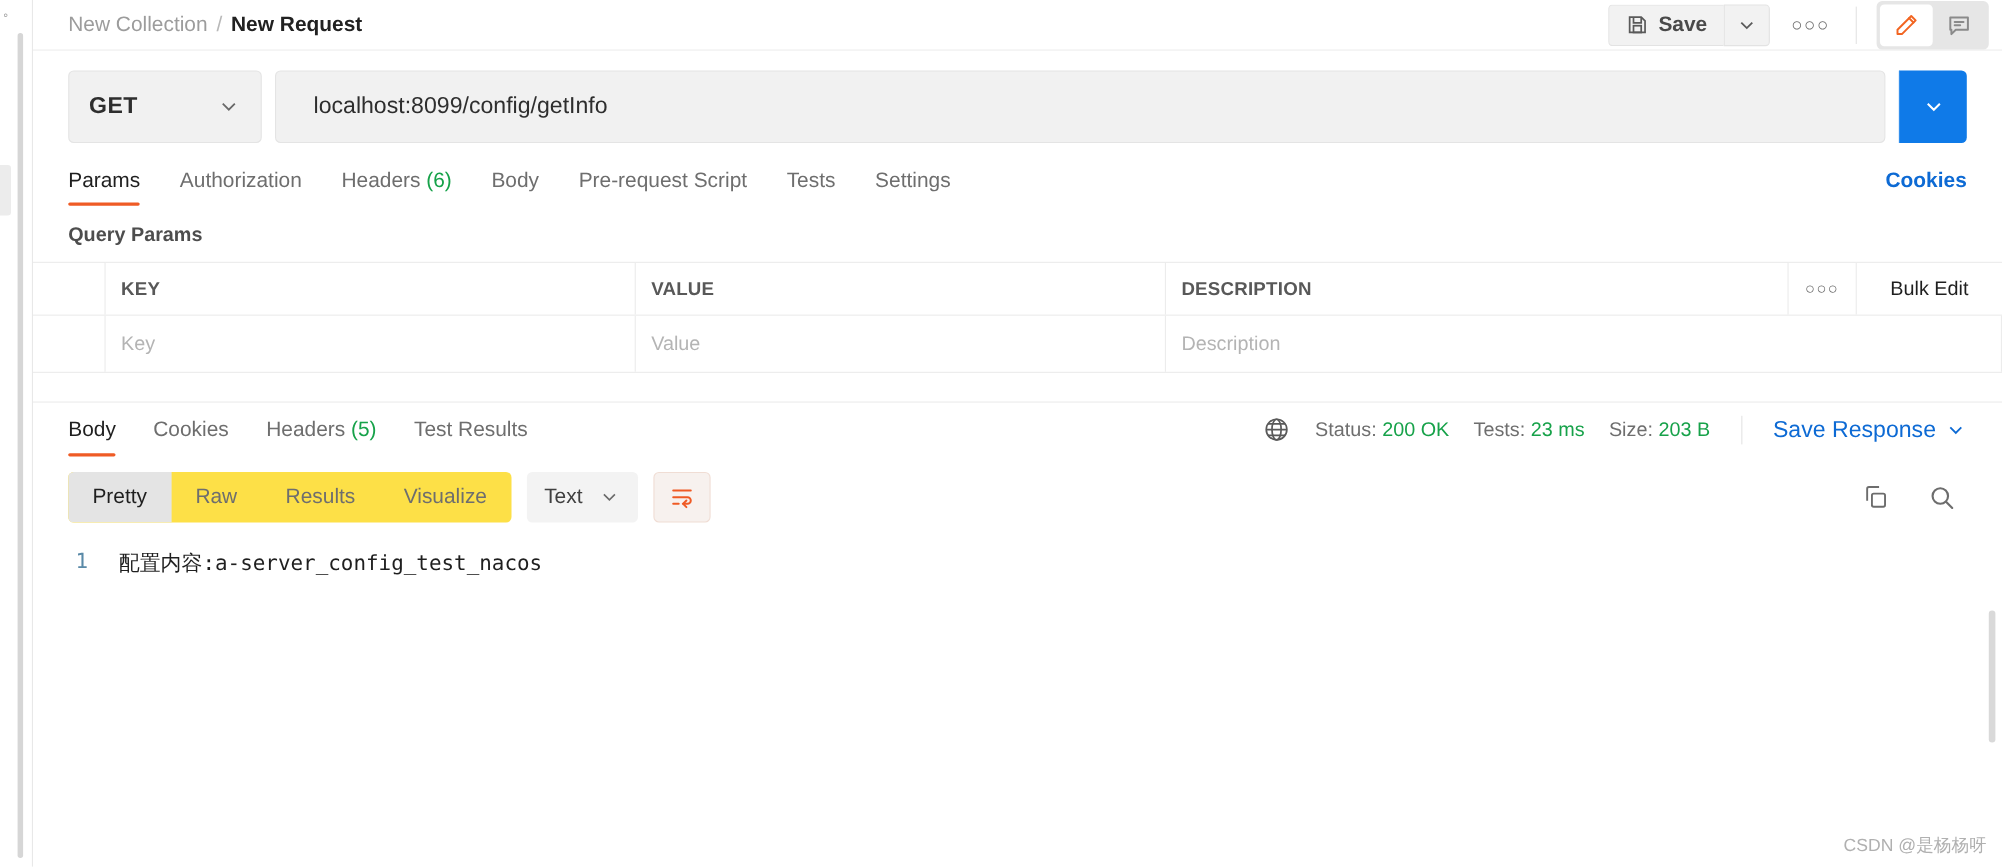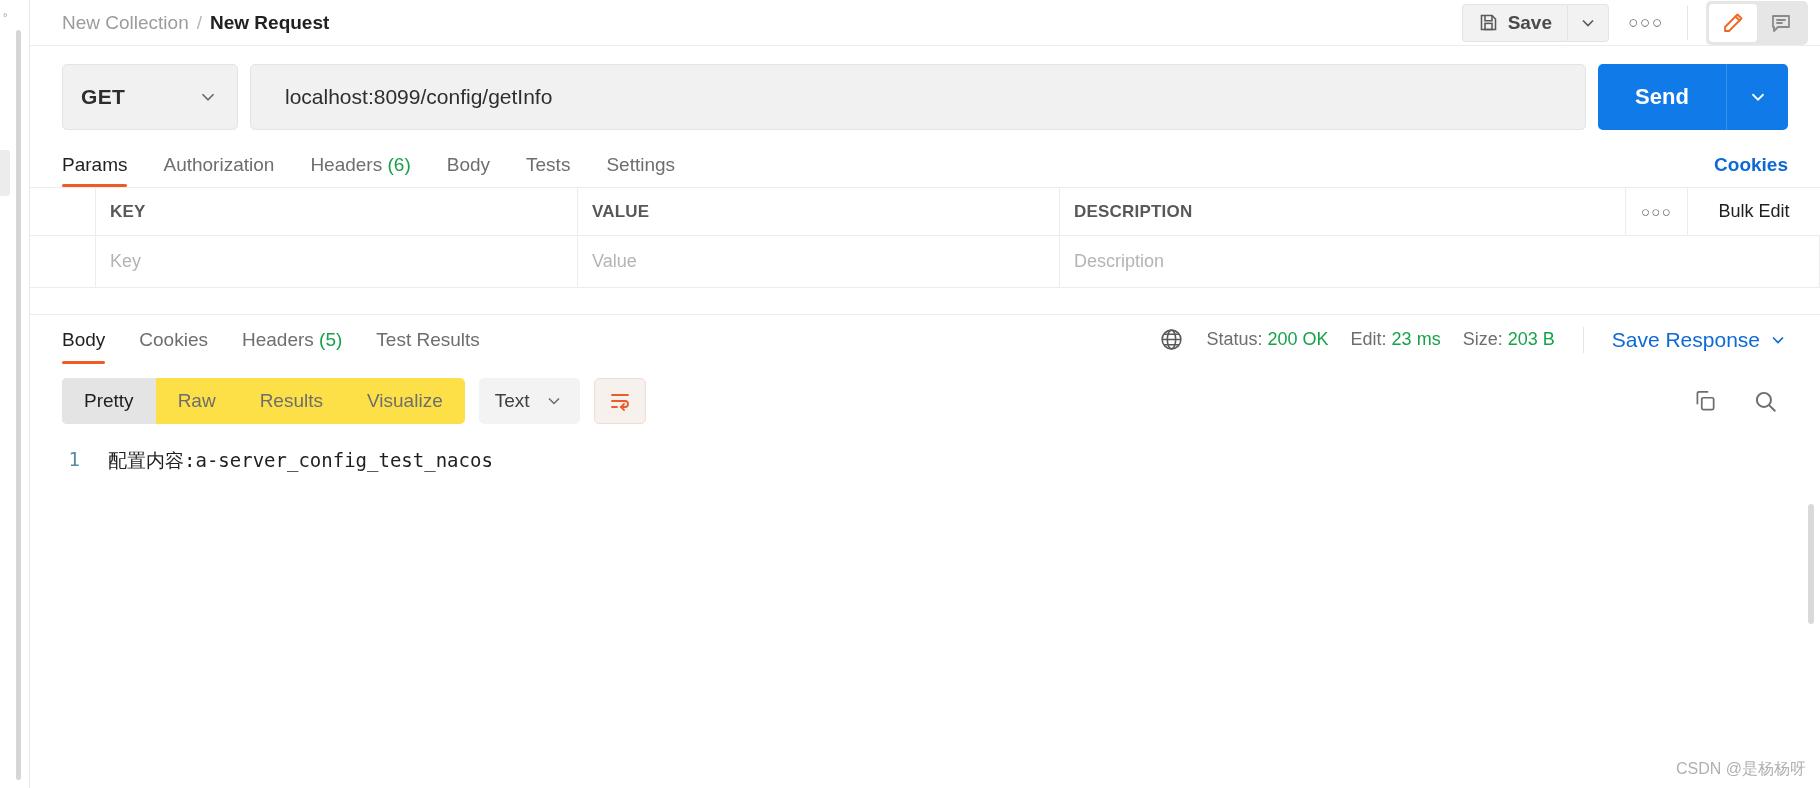--- a/index.html
+++ b/index.html
@@ -321,21 +321,20 @@
         <div class="method-box">
           <span class="method-label">GET</span>
           <span>
             <svg width="22" height="22" viewBox="0 0 24 24" fill="none" stroke="#6a6a6a" stroke-width="1.8">
               <path d="M6 9l6 6 6-6"></path>
             </svg>
           </span>
         </div>
         <div class="url-input" placeholder="Enter request URL">localhost:8099/config/getInfo</div>
         <div class="send-group">
-          <div class="btn-send">Send</div>
           <div class="btn-send-caret">
             <span>
               <svg width="22" height="22" viewBox="0 0 24 24" fill="none" stroke="#ffffff" stroke-width="2">
                 <path d="M6 9l6 6 6-6"></path>
               </svg>
             </span>
           </div>
         </div>
       </div>
     </div>
@@ -348,29 +347,33 @@
         <span>Authorization</span>
       </div>
       <div class="tab">
         <span>Headers</span>
         <span class="tab-count">(6)</span>
       </div>
       <div class="tab">
         <span>Body</span>
       </div>
       <div class="tab">
+        <span>Pre-request Script</span>
+      </div>
+      <div class="tab">
         <span>Tests</span>
       </div>
       <div class="tab">
         <span>Settings</span>
       </div>
       <div class="tabs-spacer"></div>
       <div class="cookies-link">Cookies</div>
     </div>
 
+    <div class="qp-title">Query Params</div>
 
     <div class="table">
       <div class="trow head">
         <div class="tcell check"></div>
         <div class="tcell key th">KEY</div>
         <div class="tcell value th">VALUE</div>
         <div class="tcell desc th">DESCRIPTION</div>
         <div class="tcell dots">○○○</div>
         <div class="tcell bulk">Bulk Edit</div>
       </div>
@@ -406,21 +409,21 @@
             <circle cx="12" cy="12" r="9"></circle>
             <ellipse cx="12" cy="12" rx="4" ry="9"></ellipse>
             <path d="M3 12h18M4.5 7h15M4.5 17h15"></path>
           </svg>
         </span>
         <span>
           <span>Status:</span>
           <span class="meta-val">200 OK</span>
         </span>
         <span>
-          <span>Edit:</span>
+          <span>Tests:</span>
           <span class="meta-val">23 ms</span>
         </span>
         <span>
           <span>Size:</span>
           <span class="meta-val">203 B</span>
         </span>
         <span class="meta-divider"></span>
         <span class="save-resp">
           <span>Save Response</span>
           <span>

